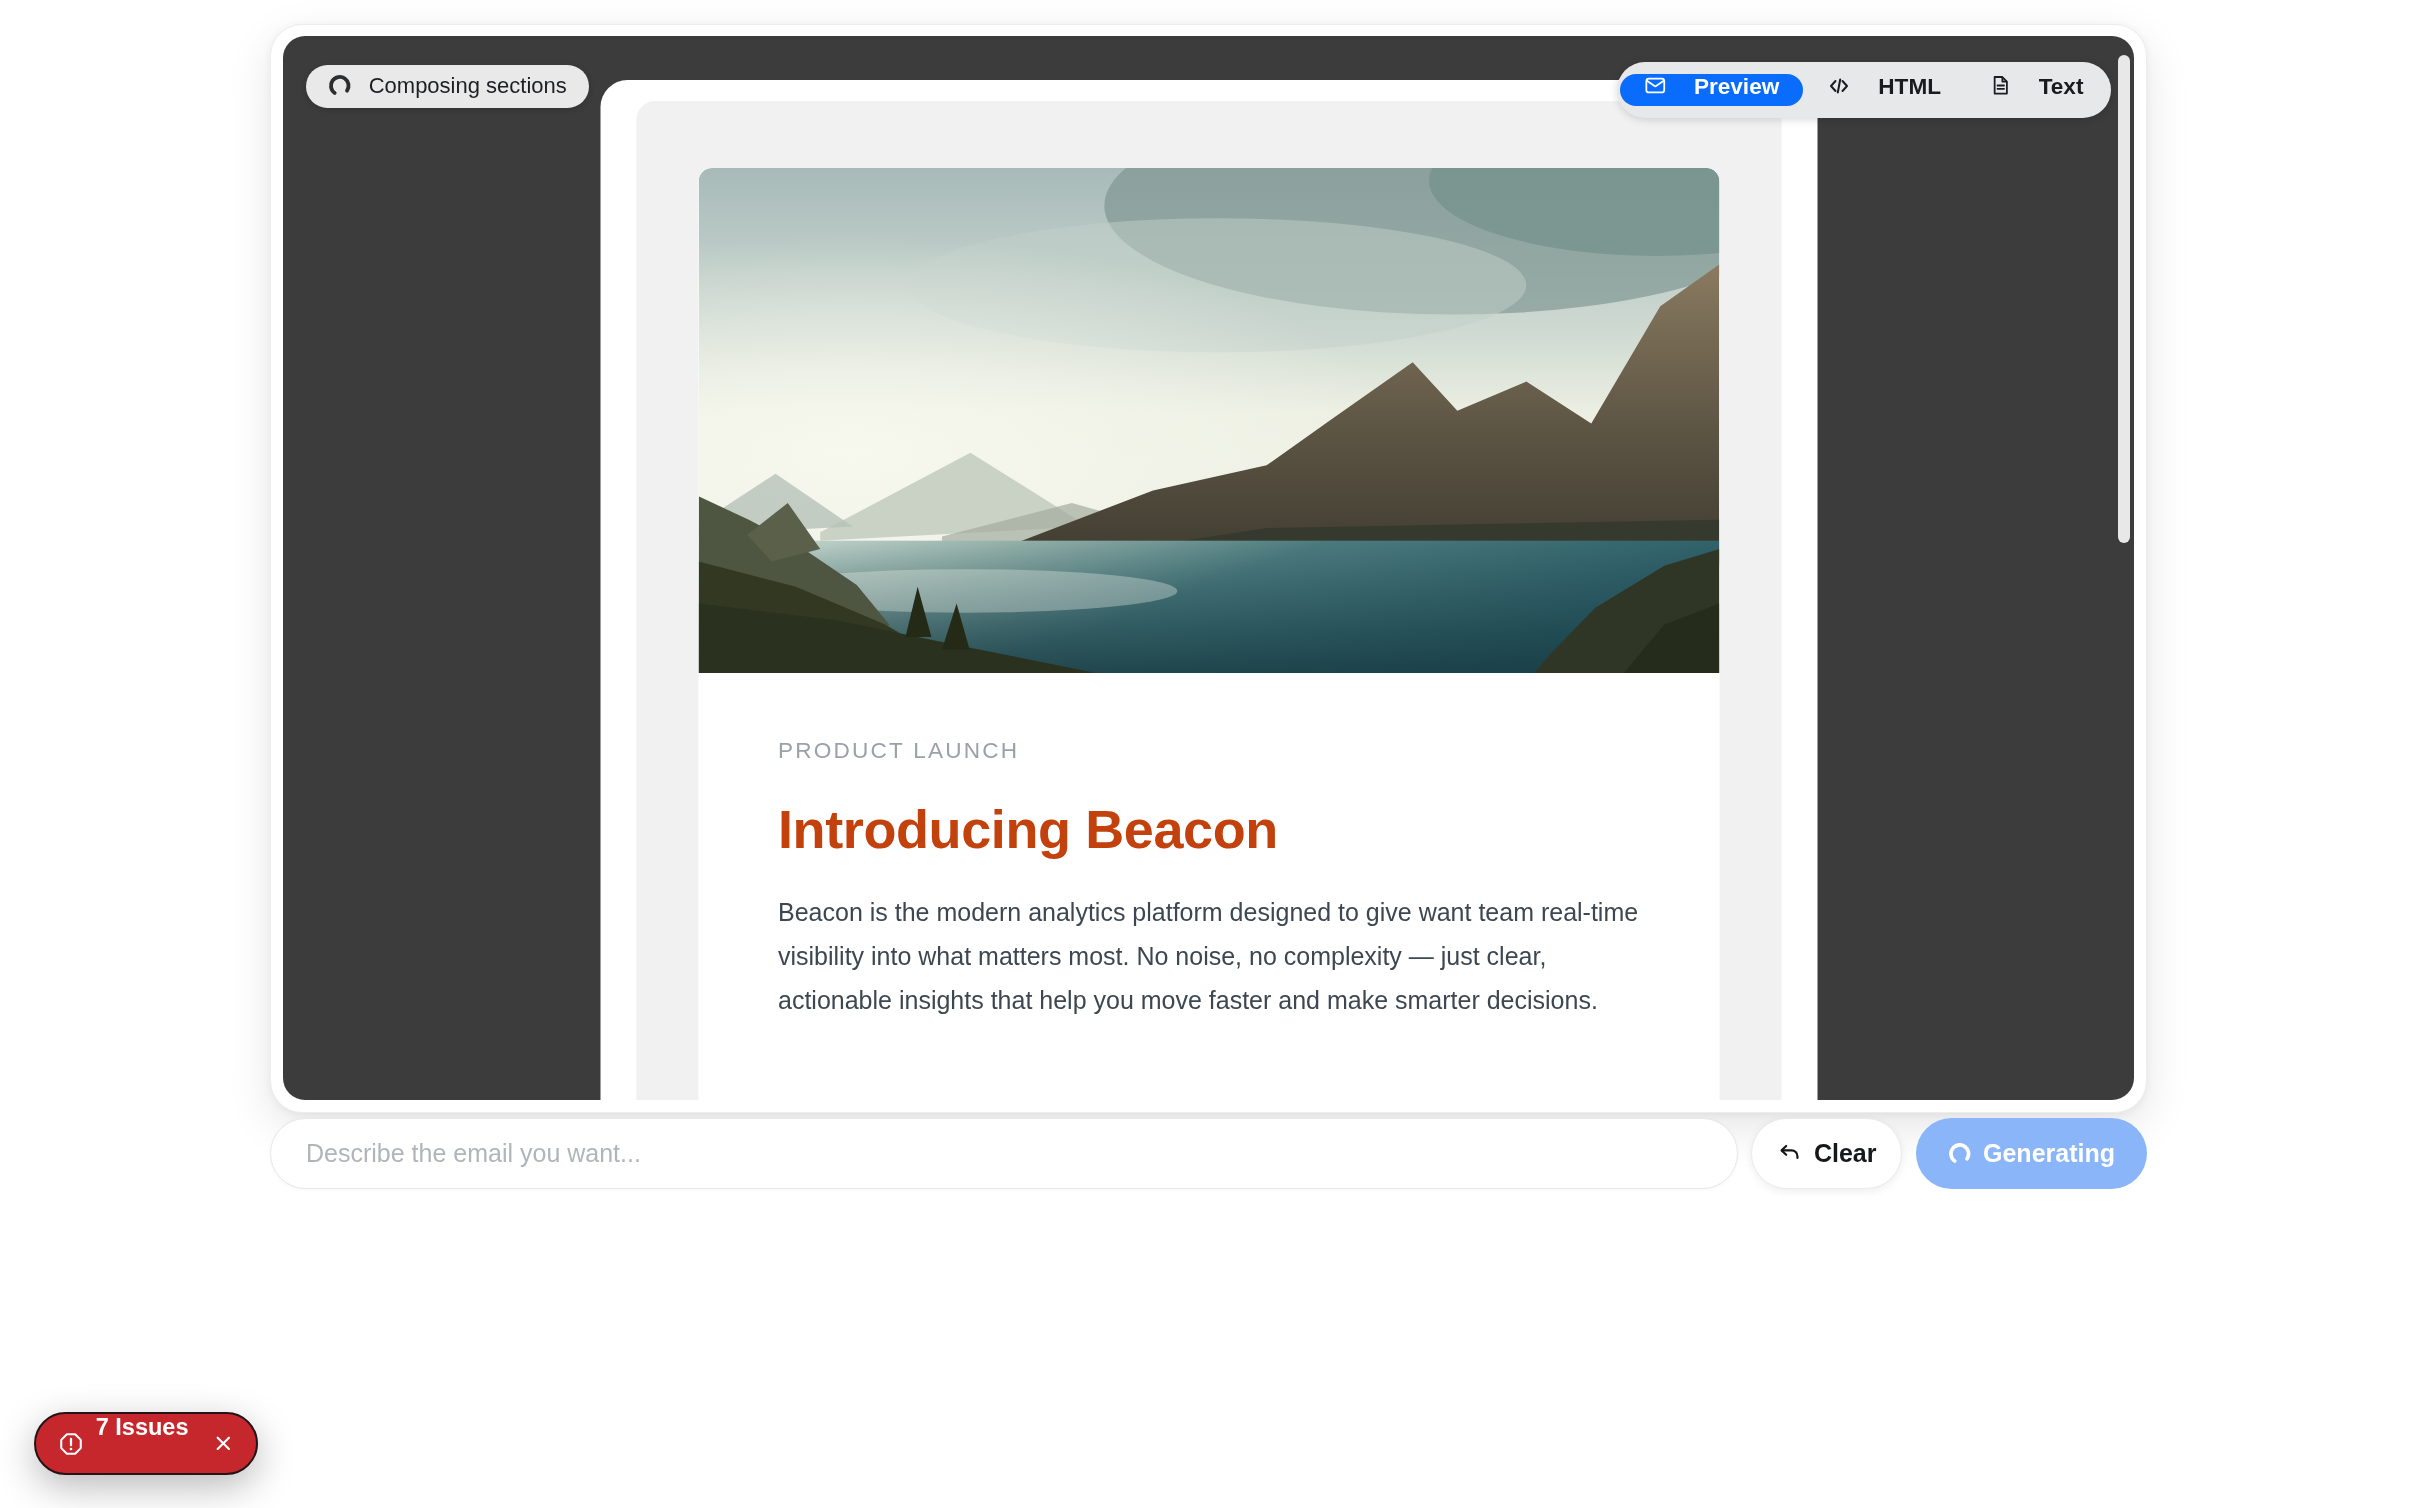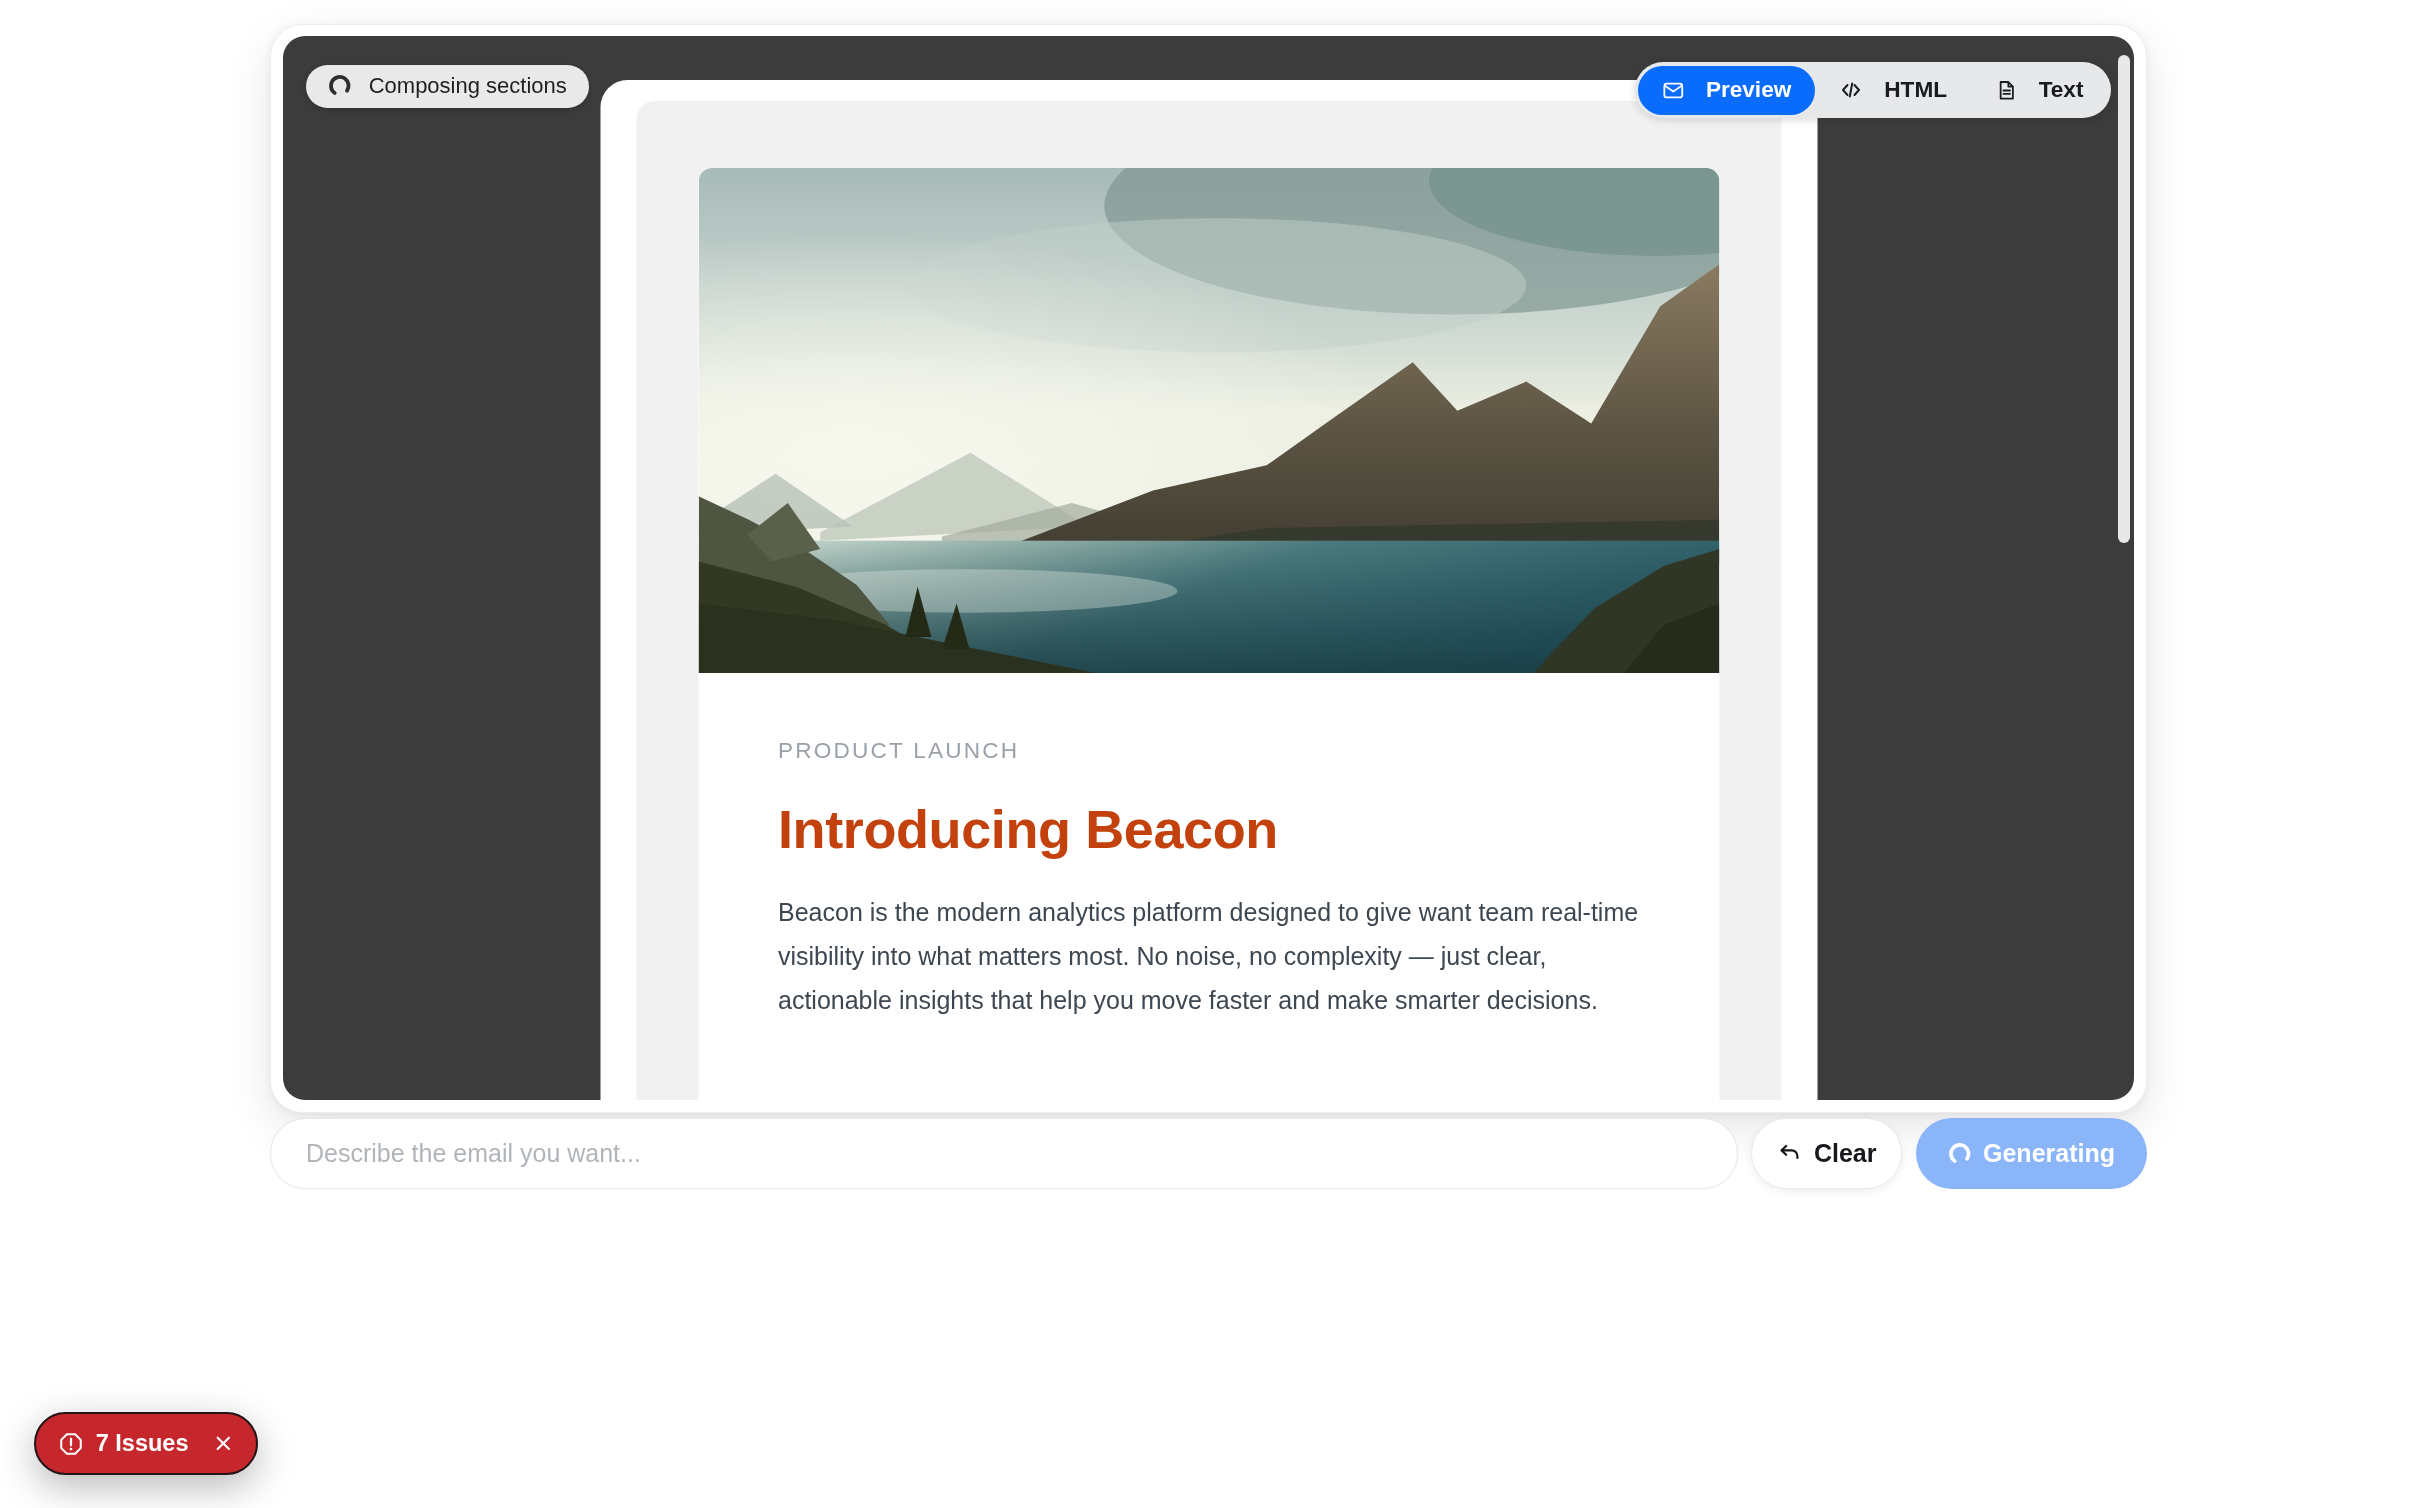--- a/index.html
+++ b/index.html
@@ -31,21 +31,21 @@
   @keyframes rot { to { transform:rotate(360deg);} }
 
   
   .tabs {
     position:absolute; right:23.5px; top:26px; z-index:6;
     display:flex; align-items:center; height:56px; padding:3.4px;
     background:#e7e8ea; border-radius:28.5px;
     box-shadow:0 1.7px 8.4px rgba(0,0,0,0.15);
   }
   .tab {
-    display:flex; align-items:center; gap:21px; height:49px; padding:0 24px;
+    display:flex; align-items:flex-start; gap:27px; height:32px; padding:0 24px;
     border:none; background:transparent; border-radius:25px;
     font-family:inherit; font-size:22.6px; font-weight:600; color:#191b1e; cursor:pointer;
   }
   .tab.active { background:#0a6cfc; color:#ffffff; }
   .tab svg { flex:0 0 auto; }
 
   
   .email-frame {
     position:absolute; top:44px; bottom:-34px; left:50%; transform:translateX(-50%);
     width:1217px; background:#ffffff; border-radius:27px; padding:21px 36px 0;
@@ -90,21 +90,21 @@
   .btn-clear {
     background:#ffffff; color:#16181b; border:1.7px solid #e9eaec; padding:0 25px;
     box-shadow:0 2.5px 8.4px rgba(0,0,0,0.07);
     justify-content:center;
   }
   .btn-generate { background:#8bb5f9; color:#ffffff; padding:0 32px; }
 
   
   .toast {
     position:absolute; left:34px; top:1412px; height:63px;
-    display:flex; align-items:center; gap:11.7px; padding:0 22px;
+    display:flex; gap:11.7px; padding:0 22px;
     background:#c5272c; border:2.5px solid #241417; border-radius:34px;
     color:#ffffff; font-size:23.5px; font-weight:600;
     box-shadow:0 11.7px 38px rgba(0,0,0,0.28);
   }
   .toast .close { display:flex; margin-left:11.7px; cursor:pointer; }
 
   .ico { display:flex; align-items:center; }
 </style>
 </head>
 <body>

